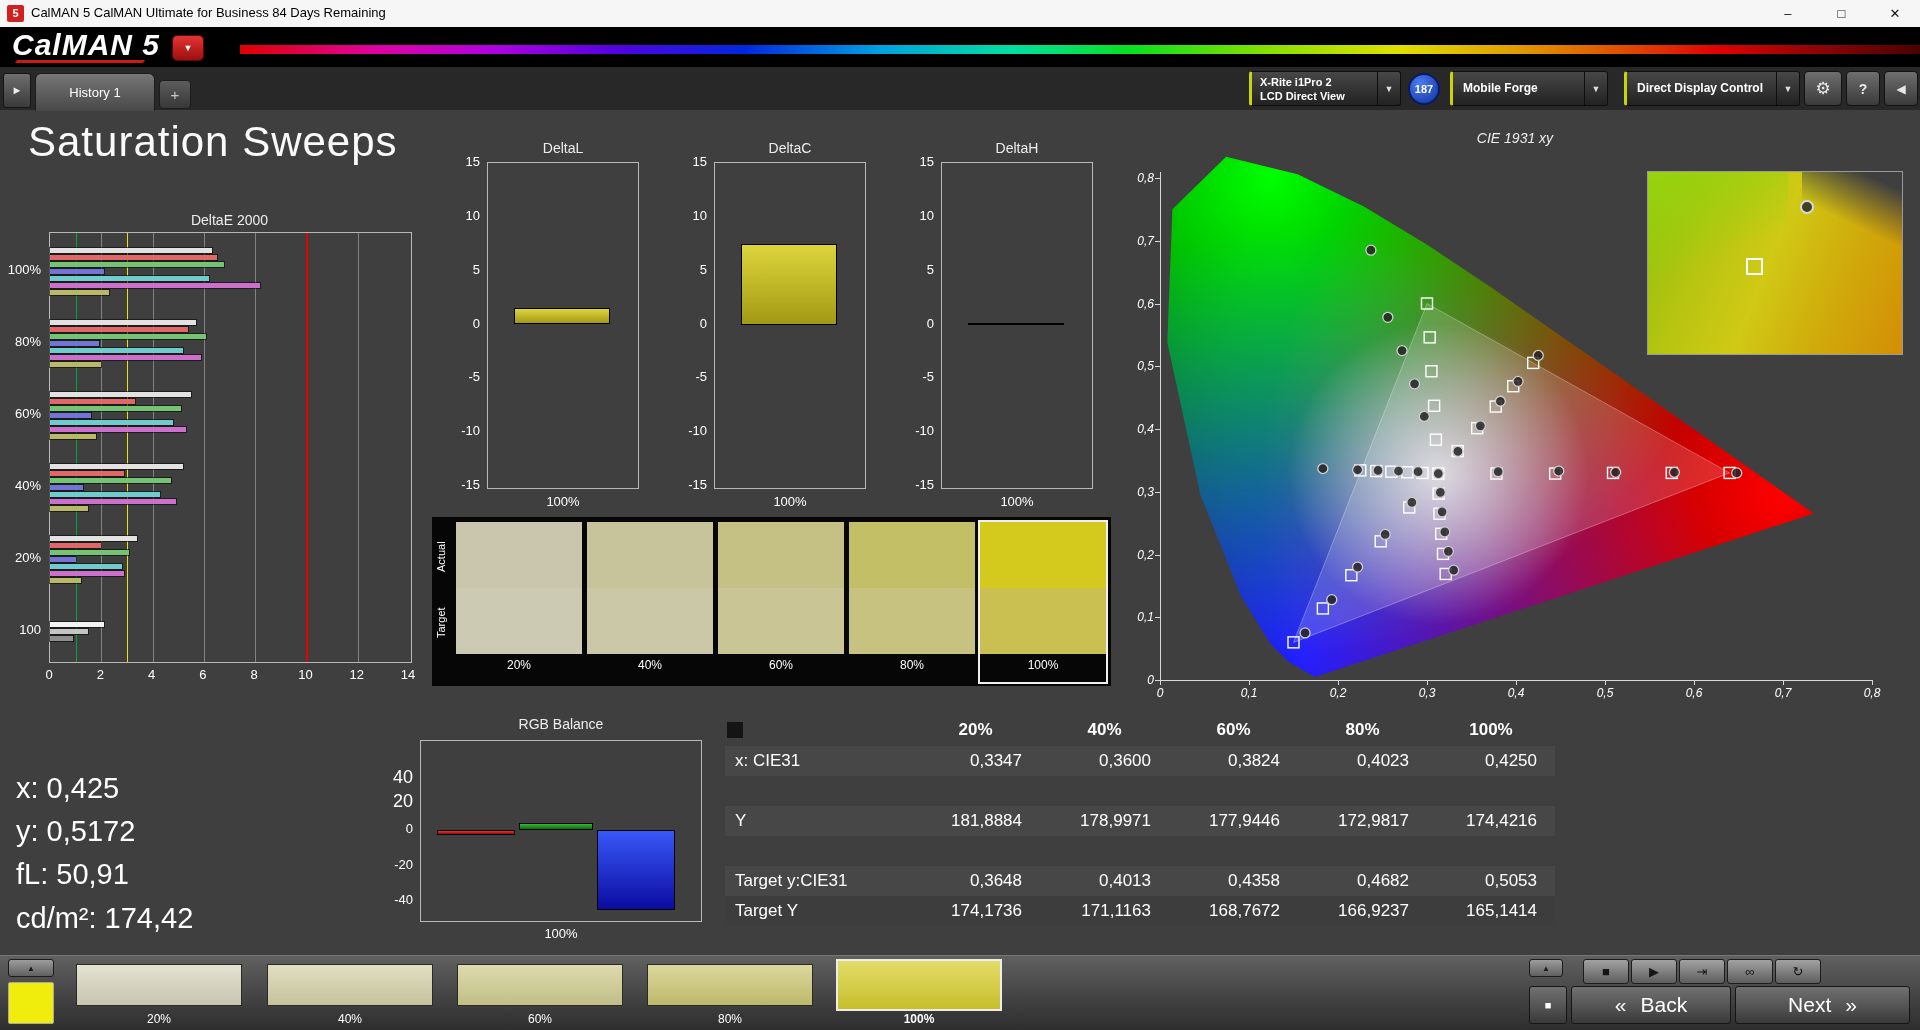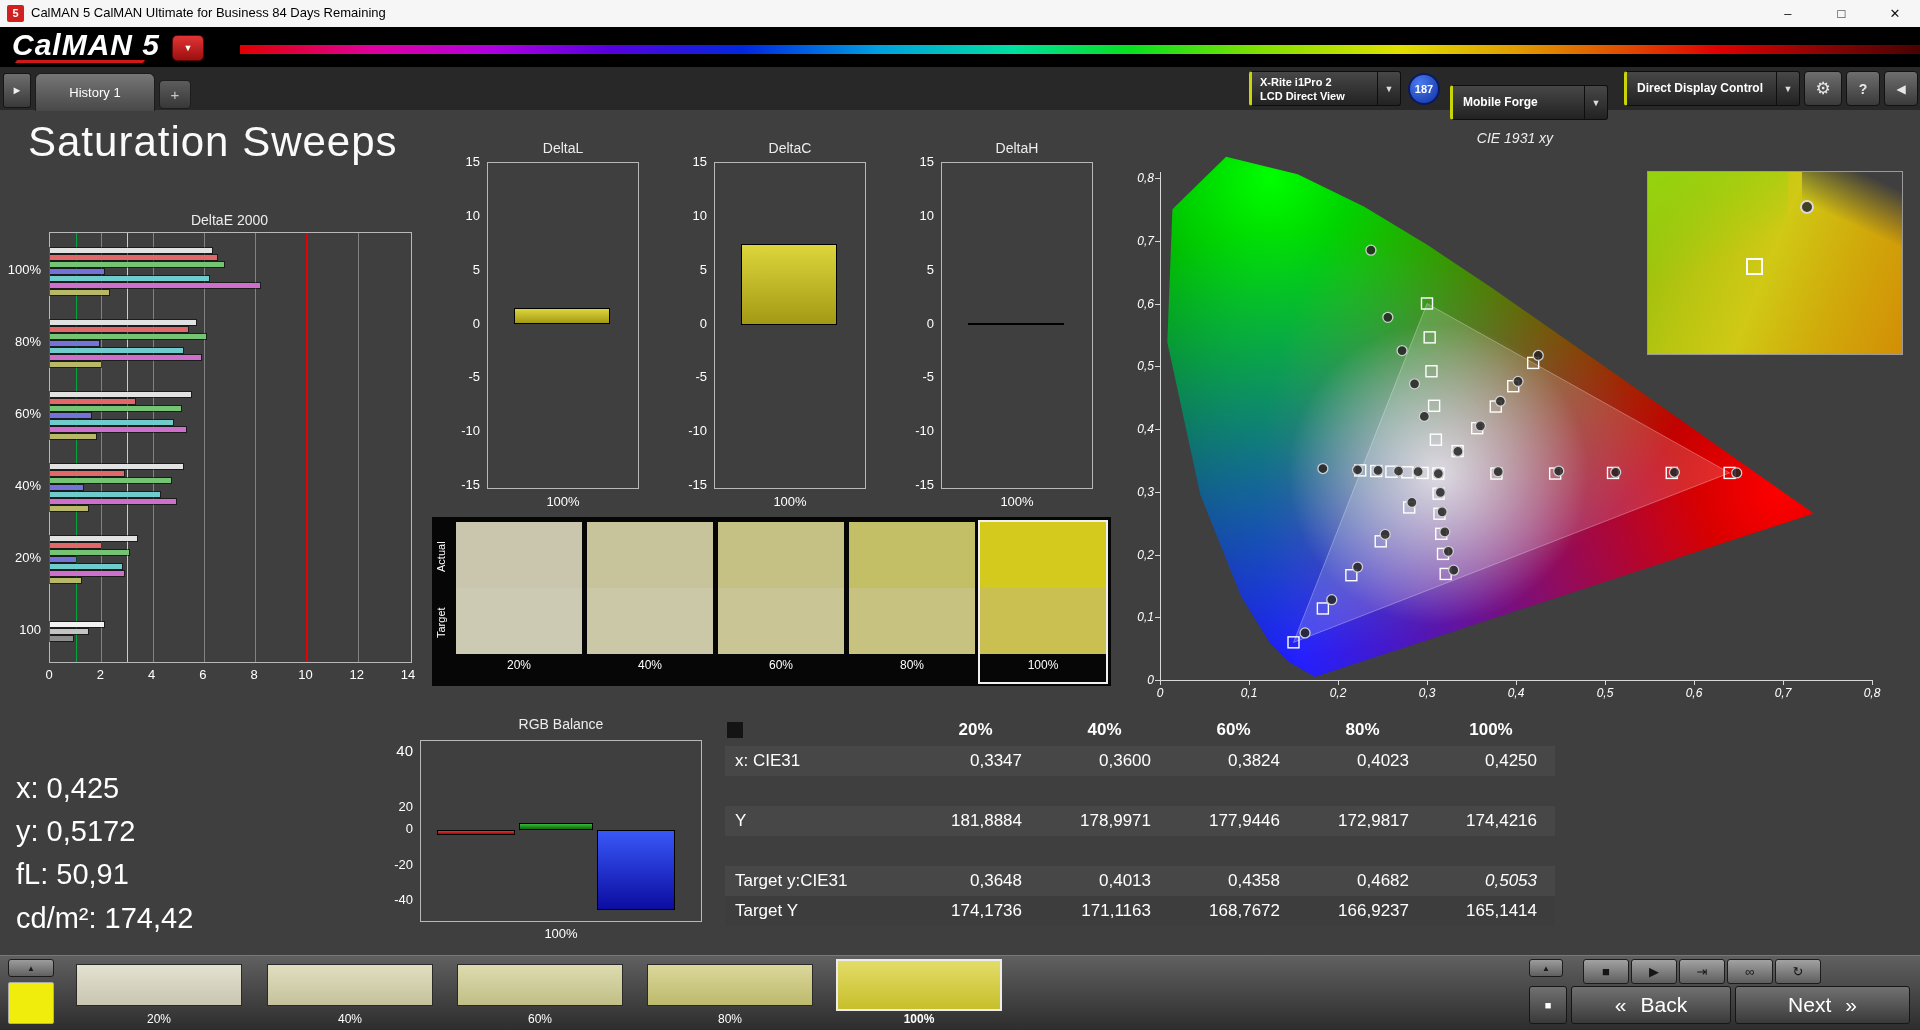--- a/index.html
+++ b/index.html
@@ -21,21 +21,21 @@
   #tabbar{position:absolute;left:0;top:67px;width:1920px;height:43px;background:#282828;}
   #tab-scroll{position:absolute;left:3px;top:6px;width:26px;height:33px;background:linear-gradient(#6e6e6e,#3a3a3a);border:1px solid #151515;border-radius:3px;color:#eee;font-size:11px;text-align:center;line-height:33px;}
   #history-tab{position:absolute;left:35px;top:6px;width:118px;height:37px;background:linear-gradient(#767676,#484848);border:1px solid #1c1c1c;border-bottom:none;border-radius:6px 6px 0 0;color:#fff;font-size:13px;text-align:center;line-height:37px;}
   #add-tab{position:absolute;left:159px;top:13px;width:30px;height:27px;background:linear-gradient(#5c5c5c,#383838);border:1px solid #1c1c1c;border-radius:4px;color:#c8c8c8;font-size:15px;text-align:center;line-height:27px;}
   .dd{position:absolute;top:4px;height:35px;background:linear-gradient(#474747,#222);border:1px solid #0e0e0e;border-left:3px solid #c9d40a;border-radius:3px;color:#fff;box-sizing:border-box;}
   .dd .arrow{position:absolute;right:0;top:0;width:22px;height:100%;border-left:1px solid #0e0e0e;color:#ddd;font-size:9px;display:flex;align-items:center;justify-content:center;}
   #dd-meter{left:1249px;width:152px;}
   #dd-meter .l1,#dd-meter .l2{position:absolute;left:8px;font-size:11px;font-weight:bold;white-space:nowrap;}
   #dd-meter .l1{top:4px;} #dd-meter .l2{top:18px;}
   #badge{position:absolute;left:1408px;top:6px;width:28px;height:28px;border-radius:50%;background:radial-gradient(circle at 35% 30%,#4a7cf0,#1030a0);border:2px solid #0a1a60;color:#fff;font-size:11px;font-weight:bold;display:flex;align-items:center;justify-content:center;}
-  #dd-source{left:1450px;width:158px;margin-top:14px;} #dd-display{left:1624px;width:176px;}
+  #dd-source{left:1450px;width:158px;} #dd-display{left:1624px;width:176px;}
   .dd .single{position:absolute;left:10px;top:0;height:33px;line-height:33px;font-size:12px;font-weight:bold;white-space:nowrap;}
   .toolbtn{position:absolute;top:4px;width:38px;height:35px;background:linear-gradient(#6e6e6e,#3a3a3a);border:1px solid #121212;border-radius:4px;color:#e8e8e8;display:flex;align-items:center;justify-content:center;font-size:17px;box-sizing:border-box;}
   #btn-gear{left:1804px;} #btn-help{left:1846px;width:34px;font-size:14px;font-weight:bold;} #btn-collapse{left:1884px;width:34px;font-size:12px;}
   
   #page-title{position:absolute;left:28px;top:118px;font-size:42px;color:#fafafa;letter-spacing:1px;}
   .panel-title{position:absolute;text-align:center;font-size:14px;color:#ededed;}
   .plot{position:absolute;border:1px solid #b8b8b8;box-sizing:content-box;}
   .ylab,.xlab,.sylab,.cielab{position:absolute;color:#fff;font-size:13px;}
   
   #deltae-ylabels{position:absolute;left:0;top:232px;width:45px;height:429px;}
@@ -440,22 +440,22 @@
     </div>
   </div>
 
   <div class="reading-line" style="top:772px;">x: 0,425</div>
   <div class="reading-line" style="top:815px;">y: 0,5172</div>
   <div class="reading-line" style="top:858px;">fL: 50,91</div>
   <div class="reading-line" style="top:902px;">cd/m²: 174,42</div>
 
   <div class="panel-title" id="rgb-title">RGB Balance</div>
   <div id="rgb-ylabels">
-      <div class="sylab" style="top: 2px; font-size: 15px;">40</div>
-      <div class="sylab" style="top: 59px; font-size: 13px;">20</div>
+      <div class="sylab" style="top: 27px; font-size: 18px;">40</div>
+      <div class="sylab" style="top: 51px; font-size: 18px;">20</div>
       <div class="sylab" style="top: 81px; font-size: 13px;">0</div>
       <div class="sylab" style="top: 116.6px; font-size: 13px;">-20</div>
       <div class="sylab" style="top: 152.2px; font-size: 13px;">-40</div>
     </div>
   <div id="rgb-plot" class="plot">
       <div class="rgbbar" style="left: 16px; width: 78px; top: 89px; height: 5.34px; background: linear-gradient(rgb(238, 48, 48), rgb(140, 12, 12));"></div>
       <div class="rgbbar" style="left: 98px; width: 74px; top: 81.88px; height: 7.12px; background: linear-gradient(rgb(56, 184, 56), rgb(12, 108, 12));"></div>
       <div class="rgbbar" style="left: 176px; width: 78px; top: 89px; height: 80.1px; background: linear-gradient(rgb(56, 88, 248), rgb(12, 12, 160));"></div>
     </div>
   <div id="rgb-xlabel">100%</div>
@@ -486,21 +486,21 @@
         <div class="tcell" style="left: 444px; width: 129px; justify-content: flex-end; padding-right: 18px;">177,9446</div>
         <div class="tcell" style="left: 573px; width: 129px; justify-content: flex-end; padding-right: 18px;">172,9817</div>
         <div class="tcell" style="left: 702px; width: 128px; justify-content: flex-end; padding-right: 18px;">174,4216</div>
       </div>
       <div class="trow" style="top: 152px; height: 30px; background: rgb(71, 71, 71);">
         <div class="tcell" style="left: 0px; width: 186px; padding-left: 10px;">Target y:CIE31</div>
         <div class="tcell" style="left: 186px; width: 129px; justify-content: flex-end; padding-right: 18px;">0,3648</div>
         <div class="tcell" style="left: 315px; width: 129px; justify-content: flex-end; padding-right: 18px;">0,4013</div>
         <div class="tcell" style="left: 444px; width: 129px; justify-content: flex-end; padding-right: 18px;">0,4358</div>
         <div class="tcell" style="left: 573px; width: 129px; justify-content: flex-end; padding-right: 18px;">0,4682</div>
-        <div class="tcell" style="left: 702px; width: 128px; justify-content: flex-end; padding-right: 18px; font-style: italic;">0,5053</div>
+        <div class="tcell" style="left: 702px; width: 128px; justify-content: flex-end; padding-right: 18px;">0,5053</div>
       </div>
       <div class="trow" style="top: 182px; height: 30px; background: rgb(61, 61, 61);">
         <div class="tcell" style="left: 0px; width: 186px; padding-left: 10px;">Target Y</div>
         <div class="tcell" style="left: 186px; width: 129px; justify-content: flex-end; padding-right: 18px;">174,1736</div>
         <div class="tcell" style="left: 315px; width: 129px; justify-content: flex-end; padding-right: 18px;">171,1163</div>
         <div class="tcell" style="left: 444px; width: 129px; justify-content: flex-end; padding-right: 18px;">168,7672</div>
         <div class="tcell" style="left: 573px; width: 129px; justify-content: flex-end; padding-right: 18px;">166,9237</div>
         <div class="tcell" style="left: 702px; width: 128px; justify-content: flex-end; padding-right: 18px;">165,1414</div>
       </div>
     </div>

